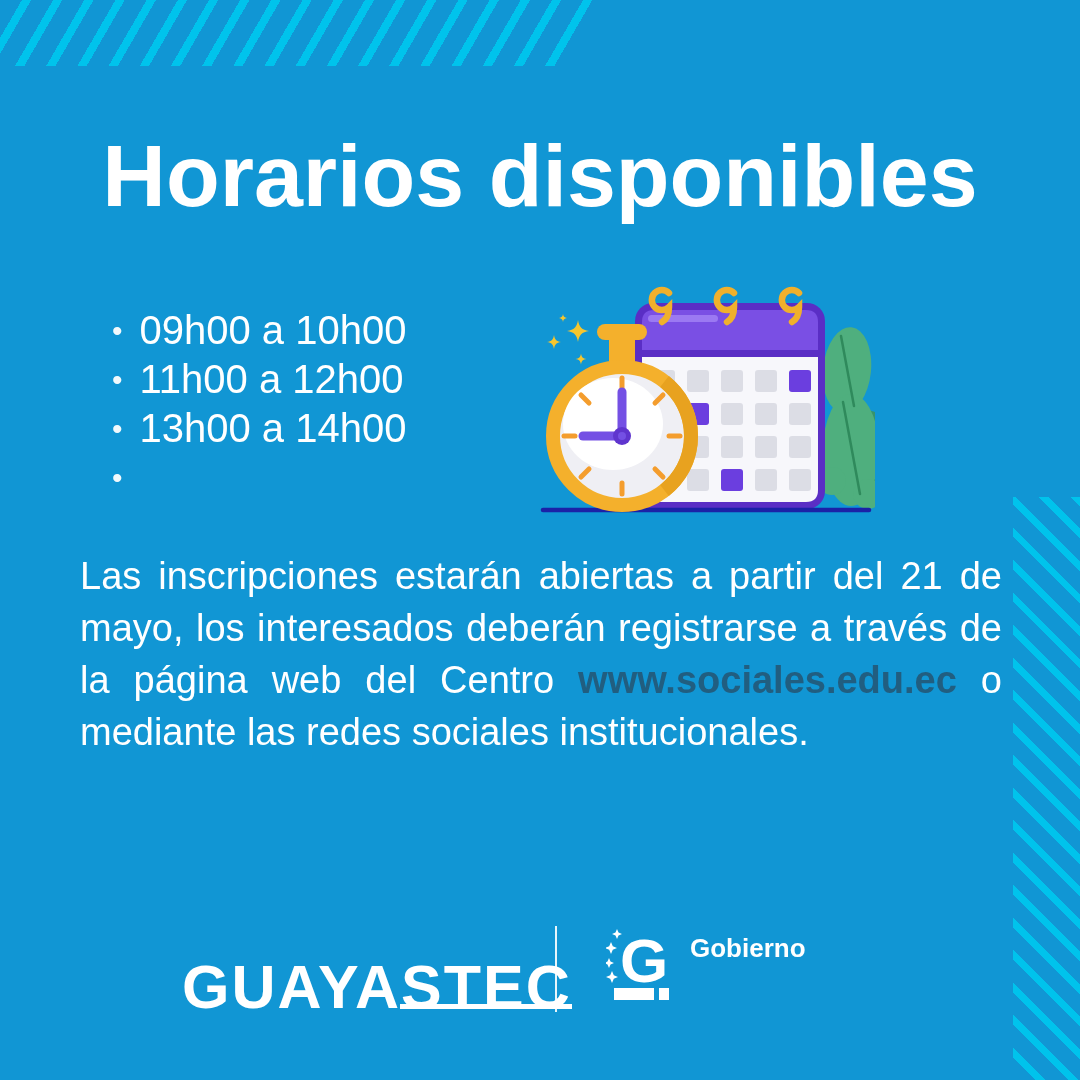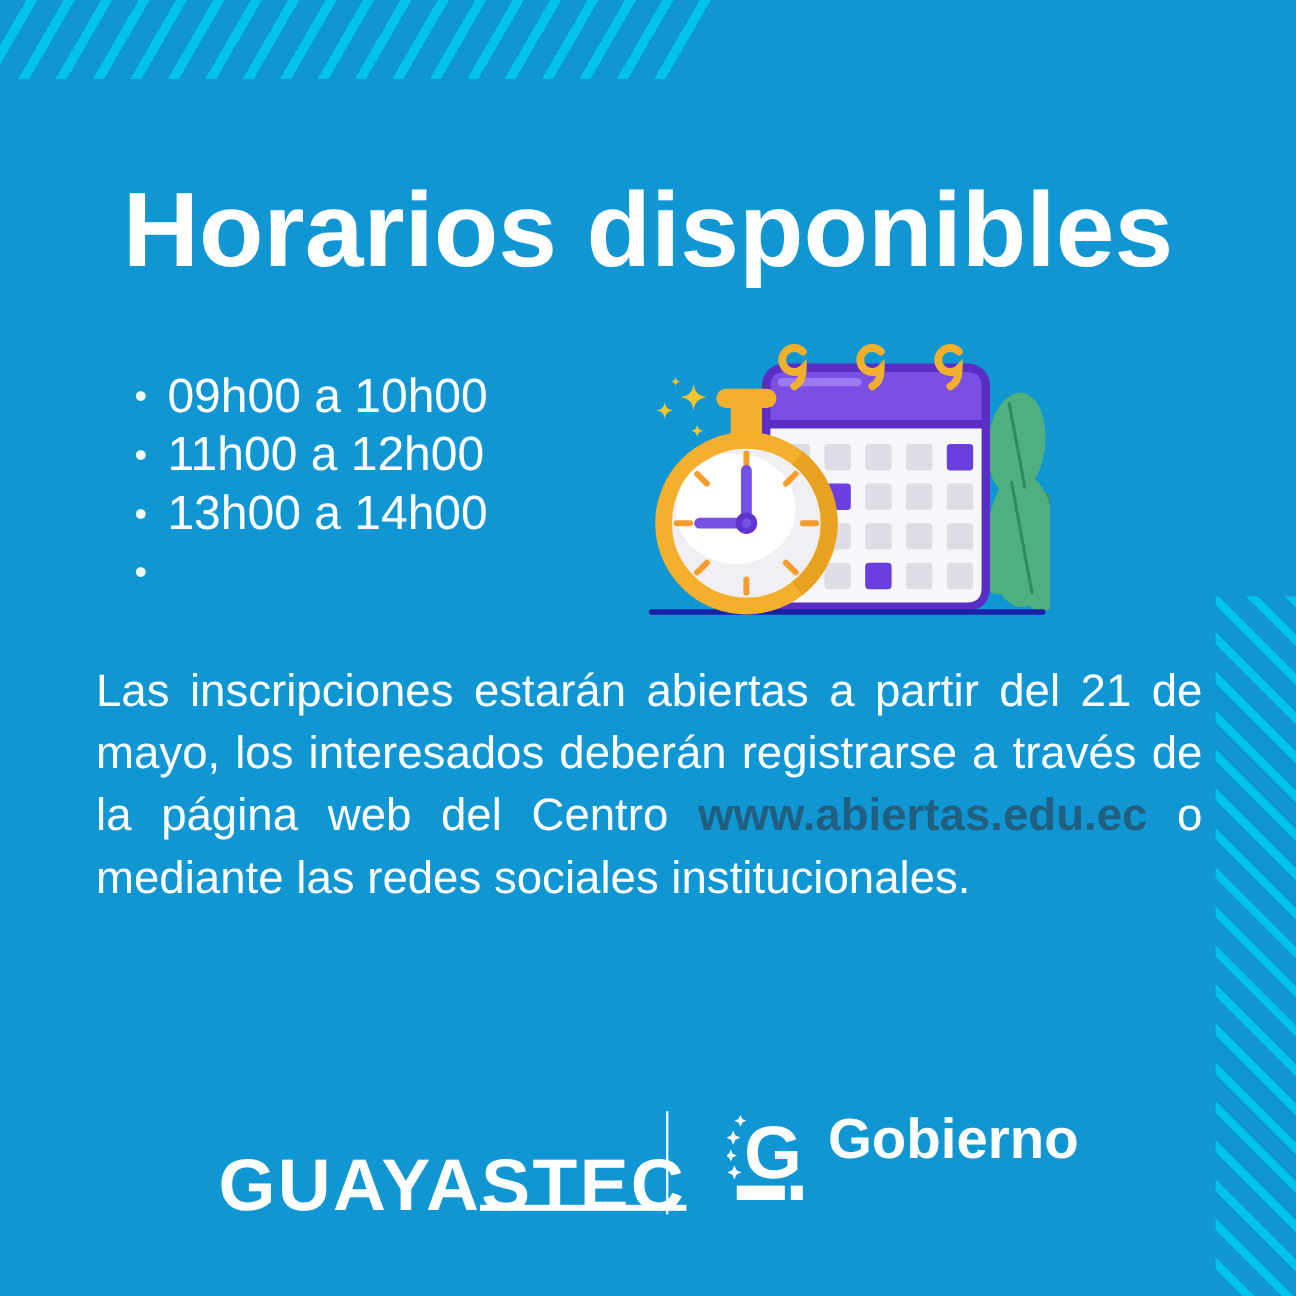--- a/index.html
+++ b/index.html
@@ -13,21 +13,21 @@
     position:absolute;left:0;top:0;width:598px;height:66px;
     background:repeating-linear-gradient(120deg,transparent 0,transparent 19px,#00C3EC 19px,#00C3EC 27px);
     clip-path:polygon(0 0,100% 0,calc(100% - 38px) 100%,0 100%);
   }
   .stripes-right{
     position:absolute;right:0;top:497px;width:67px;height:583px;
     background:repeating-linear-gradient(45deg,transparent 0,transparent 16px,#00C3EC 16px,#00C3EC 23px);
   }
   
   .title{
-    position:absolute;left:0;right:0;top:148px;margin:0;
+    position:absolute;left:0;right:0;top:132px;margin:0;
     text-align:center;font-size:88px;line-height:1;font-weight:700;letter-spacing:0;
   }
   
   .time-list{
     position:absolute;left:112px;top:306px;margin:0;padding:0;list-style:none;
     font-size:40px;font-weight:300;
   }
   .time-list li{display:flex;align-items:center;gap:17px;height:49px;}
   .time-list .dot{font-size:30px;line-height:1;opacity:.95;}
   
@@ -46,21 +46,21 @@
   .logo-guayastec .gt-underline{
     position:absolute;left:56%;right:0;top:52px;height:5px;background:#FFFFFF;
   }
   .footer-divider{
     position:absolute;left:555px;top:926px;width:2px;height:86px;
     background:rgba(255,255,255,.9);
   }
   .logo-gobierno{
     position:absolute;left:606px;top:924px;display:flex;align-items:flex-start;gap:16px;
   }
-  .logo-gobierno .gob-text{font-size:47px;font-weight:700;line-height:37px;padding-top:6px;}
+  .logo-gobierno .gob-text{font-size:26px;font-weight:700;line-height:37px;padding-top:6px;}
   .logo-gobierno .gob-text span{display:block;}
 </style>
 </head>
 <body>
 
 <div class="poster">
 
   <div class="stripes-top"></div>
   <div class="stripes-right"></div>
 
@@ -161,21 +161,21 @@
     </g>
 
     <g fill="#F6C62E">
       <path d="M0,-1 C0.1,-0.35 0.35,-0.1 1,0 C0.35,0.1 0.1,0.35 0,1 C-0.1,0.35 -0.35,0.1 -1,0 C-0.35,-0.1 -0.1,-0.35 0,-1 Z" transform="translate(43,53) scale(11)"></path>
       <path d="M0,-1 C0.1,-0.35 0.35,-0.1 1,0 C0.35,0.1 0.1,0.35 0,1 C-0.1,0.35 -0.35,0.1 -1,0 C-0.35,-0.1 -0.1,-0.35 0,-1 Z" transform="translate(19,64) scale(7)"></path>
       <path d="M0,-1 C0.1,-0.35 0.35,-0.1 1,0 C0.35,0.1 0.1,0.35 0,1 C-0.1,0.35 -0.35,0.1 -1,0 C-0.35,-0.1 -0.1,-0.35 0,-1 Z" transform="translate(46,81) scale(5.5)"></path>
       <path d="M0,-1 C0.1,-0.35 0.35,-0.1 1,0 C0.35,0.1 0.1,0.35 0,1 C-0.1,0.35 -0.35,0.1 -1,0 C-0.35,-0.1 -0.1,-0.35 0,-1 Z" transform="translate(28,40) scale(4)"></path>
     </g>
   </svg>
 
-  <p class="body-text"><span>Las inscripciones estarán abiertas a partir del 21 de mayo, los interesados deberán registrarse a través de la página web del Centro </span><strong class="url">www.abiertas.edu.ec</strong><span> o mediante las redes sociales institucionales.</span></p>
+  <p class="body-text"><span>Las inscripciones estarán abiertas a partir del 21 de mayo, los interesados deberán registrarse a través de la página web del Centro </span><strong class="url">www.sociales.edu.ec</strong><span> o mediante las redes sociales institucionales.</span></p>
 
   <div class="logo-guayastec">
     <span>GUAYASTEC</span>
     <span class="gt-underline"></span>
   </div>
 
   <div class="footer-divider"></div>
 
   <div class="logo-gobierno">
     <svg width="68" height="78" viewBox="0 0 68 78" aria-hidden="true">

